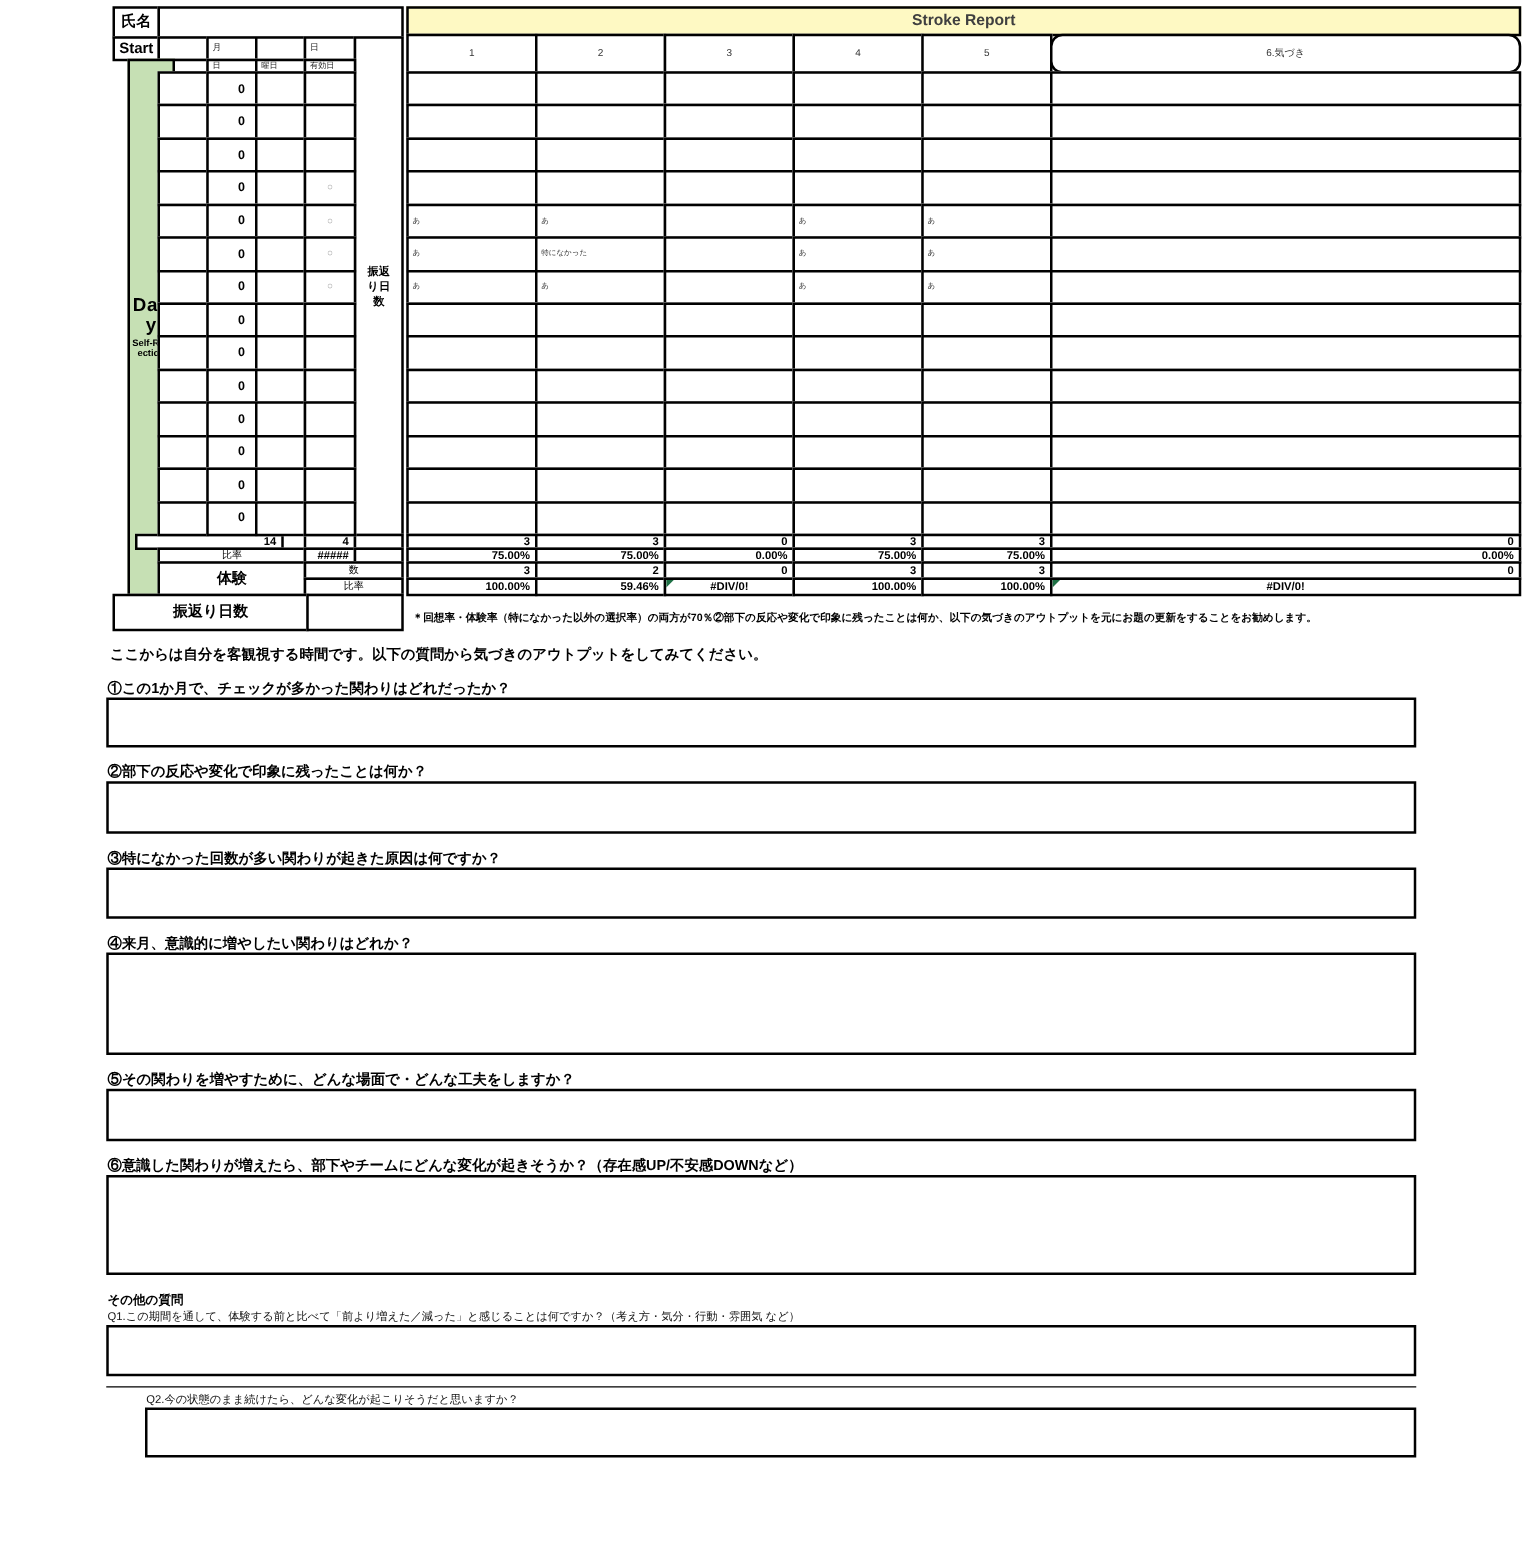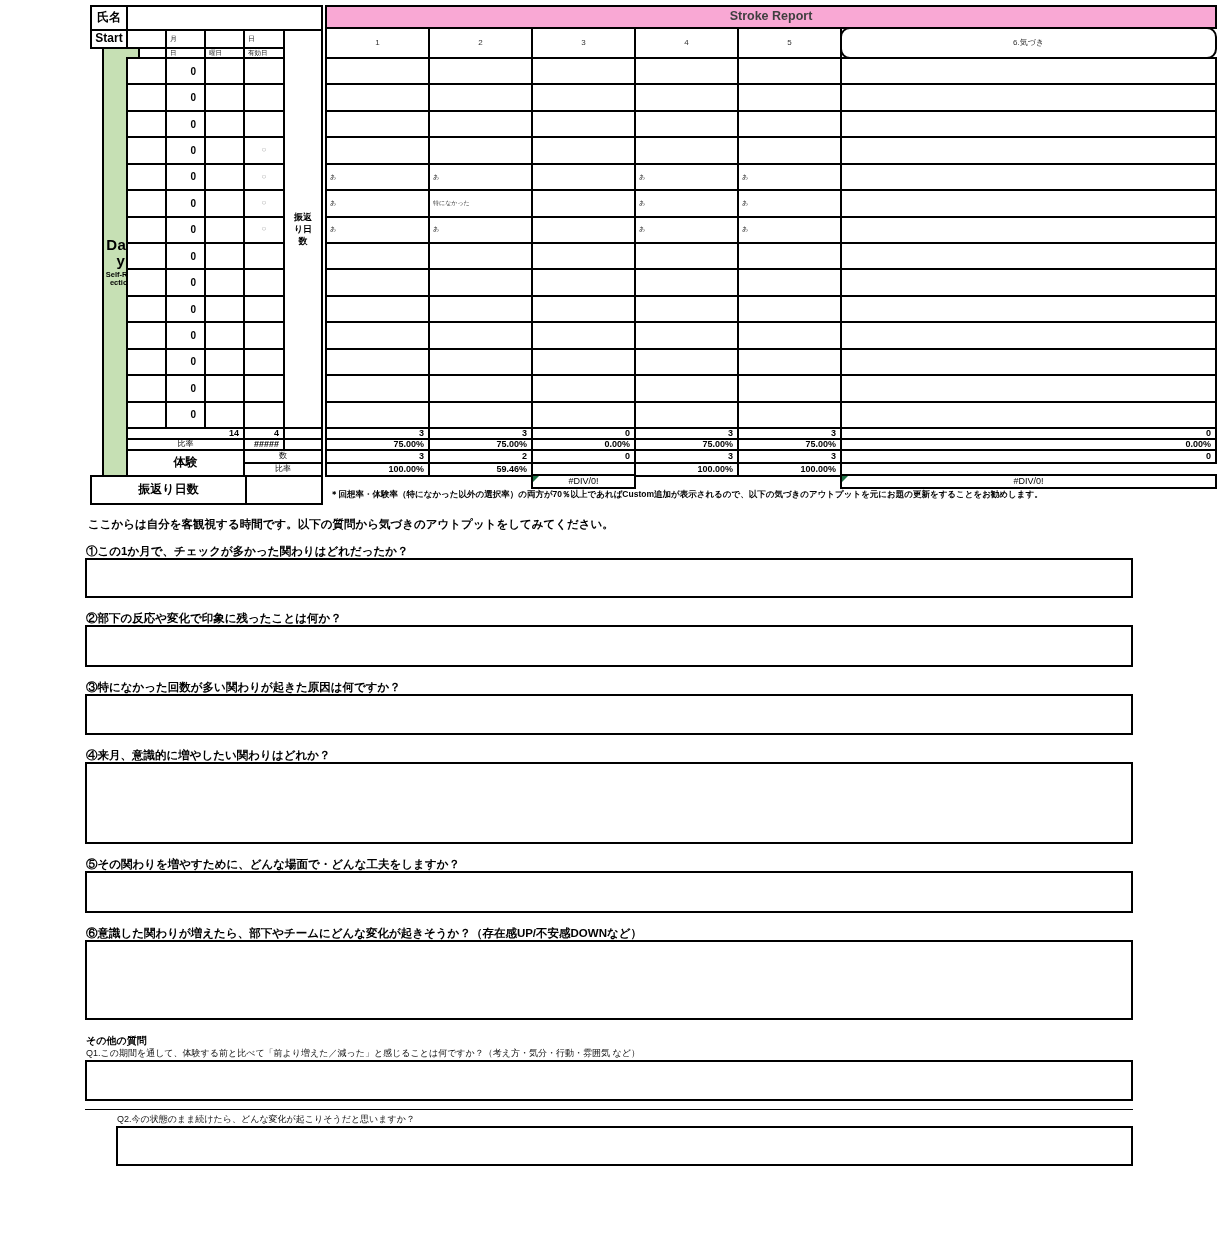--- a/index.html
+++ b/index.html
@@ -11,21 +11,21 @@
   .left{justify-content:flex-start;padding-left:3px;}
   .bold{font-weight:700;}
   .hdr-big{font-size:12px;font-weight:700;}
   .tinyhdr{font-size:6.5px;color:#222;}
   .startlbl{font-size:7px;color:#222;}
   .daynum{font-size:10px;font-weight:700;padding-right:8px;justify-content:flex-end;}
   .circle{justify-content:center;color:#a6a6a6;font-size:8px;}
   .tinytext{font-size:6px;color:#333;padding-left:3px;}
   .colhead{font-size:8px;color:#333;justify-content:center;}
   .tot{font-size:9px;font-weight:700;justify-content:flex-end;padding-right:4px;}
-  .totc{font-size:9px;font-weight:400;justify-content:center;padding:0;margin-top:12px;}
+  .totc{font-size:9px;font-weight:700;justify-content:center;padding:0;}
   .sidebar{flex-direction:column;justify-content:center;text-align:center;word-break:break-all;line-height:1.05;}
   .sb1{font-size:15px;font-weight:700;letter-spacing:.5px;}
   .sb2{font-size:7.5px;font-weight:700;margin-top:2px;}
   .refl{justify-content:center;text-align:center;word-break:break-all;font-size:9px;font-weight:600;
         padding:0 5px;line-height:1.35;}
   .titlebar{justify-content:center;font-weight:700;font-size:12.5px;color:#3f3f3f;}
   .note{position:absolute;left:330px;top:489px;width:880px;font-size:8.5px;font-weight:700;line-height:1.2;}
   .err-tri{position:absolute;top:0;left:0;width:0;height:0;
            border-top:6px solid #1e7145;border-right:6px solid transparent;}
   .content{margin-left:85px;padding-top:13px;width:1048px;}
@@ -57,36 +57,36 @@
   <div class="cell left tinyhdr" style="left:126px;top:47px;width:41px;height:12px;">月</div>
   <div class="cell left tinyhdr" style="left:165px;top:47px;width:41px;height:12px;">日</div>
   <div class="cell left tinyhdr" style="left:204px;top:47px;width:41px;height:12px;">曜日</div>
   <div class="cell left tinyhdr" style="left:243px;top:47px;width:42px;height:12px;">有効日</div>
 
   <div class="cell sidebar" id="sidebar" style="left: 90px; top: 47px; width: 38px; height: 430px; background: rgb(198, 224, 180); margin-left: 12px;">
     <div class="sb1">Daily</div>
     <div class="sb2">Self-Reflection</div>
   </div>
 
-  <div class="cell tot" style="left:126px;top:427px;width:119px;height:13px;">14</div>
+  <div class="cell tot" style="left:108px;top:427px;width:119px;height:13px;">14</div>
   <div class="cell tot" style="left:243px;top:427px;width:42px;height:13px;">4</div>
   <div class="cell" style="left:283px;top:427px;width:40px;height:13px;"></div>
   <div class="cell center" style="left:126px;top:438px;width:119px;height:13px;font-size:8px;">比率</div>
   <div class="cell tot" style="left:243px;top:438px;width:42px;height:13px;">#####</div>
   <div class="cell" style="left:283px;top:438px;width:40px;height:13px;"></div>
   <div class="cell center bold" style="left:126px;top:449px;width:119px;height:28px;font-size:12px;">体験</div>
   <div class="cell center" style="left:243px;top:449px;width:80px;height:15px;font-size:8px;">数</div>
   <div class="cell center" style="left:243px;top:462px;width:80px;height:15px;font-size:8px;">比率</div>
 
   <div class="cell center bold" style="left:90px;top:475px;width:157px;height:30px;font-size:12px;">振返り日数</div>
   <div class="cell" style="left:245px;top:475px;width:78px;height:30px;"></div>
 
-  <div class="cell titlebar" id="titlebar" style="left: 325px; top: 5px; width: 892px; height: 24px; background: #f9a8d4;">Stroke Report</div>
-
-  <div class="note">＊回想率・体験率（特になかった以外の選択率）の両方が70％以上であればCustom追加が表示されるので、以下の気づきのアウトプットを元にお題の更新をすることをお勧めします。</div>
+  <div class="cell titlebar" id="titlebar" style="left: 325px; top: 5px; width: 892px; height: 24px; background: #fef9c3;">Stroke Report</div>
+
+  <div class="note">＊回想率・体験率（特になかった以外の選択率）の両方が70％②部下の反応や変化で印象に残ったことは何か、以下の気づきのアウトプットを元にお題の更新をすることをお勧めします。</div>
 <div class="cell" style="left: 126px; top: 57px; width: 41px; height: 28.4286px;"></div>
     <div class="cell daynum" style="left: 165px; top: 57px; width: 41px; height: 28.4286px;">0</div>
     <div class="cell" style="left: 204px; top: 57px; width: 41px; height: 28.4286px;"></div>
     <div class="cell circle" style="left: 243px; top: 57px; width: 42px; height: 28.4286px;"></div>
     <div class="cell" style="left: 126px; top: 83.4286px; width: 41px; height: 28.4286px;"></div>
     <div class="cell daynum" style="left: 165px; top: 83.4286px; width: 41px; height: 28.4286px;">0</div>
     <div class="cell" style="left: 204px; top: 83.4286px; width: 41px; height: 28.4286px;"></div>
     <div class="cell circle" style="left: 243px; top: 83.4286px; width: 42px; height: 28.4286px;"></div>
     <div class="cell" style="left: 126px; top: 109.857px; width: 41px; height: 28.4286px;"></div>
     <div class="cell daynum" style="left: 165px; top: 109.857px; width: 41px; height: 28.4286px;">0</div>

